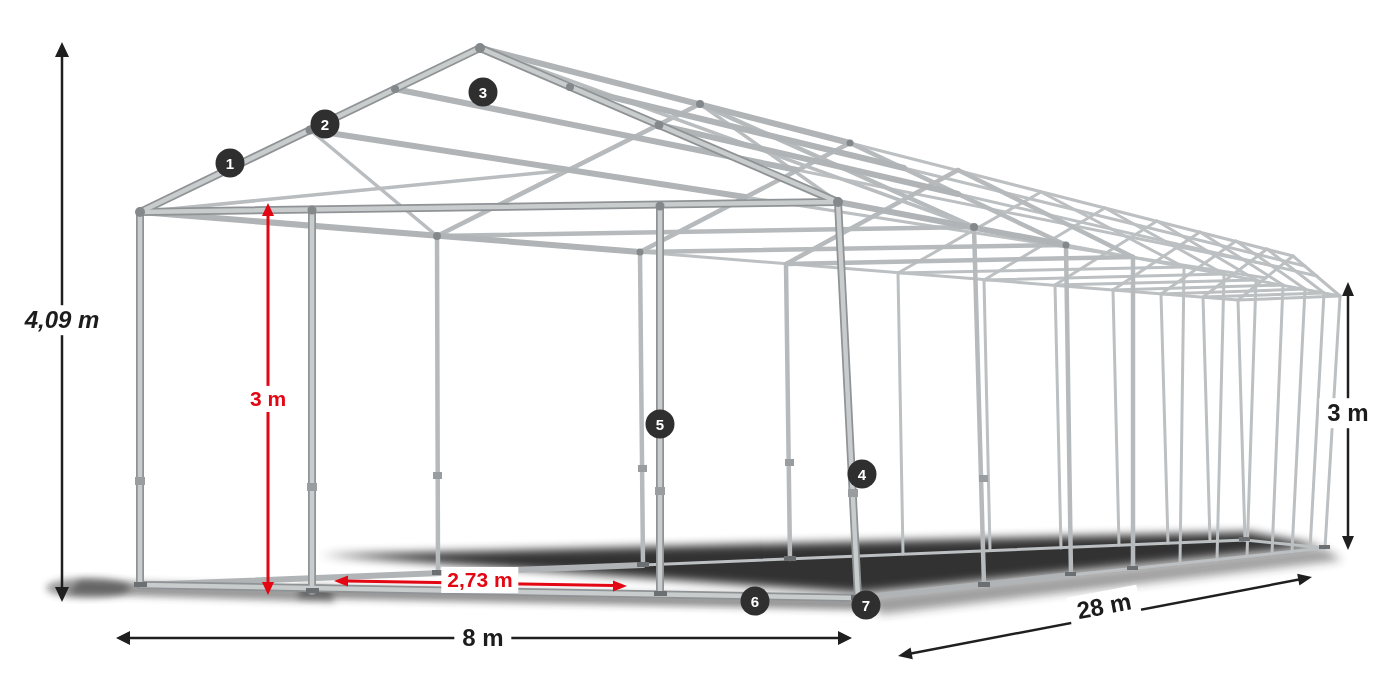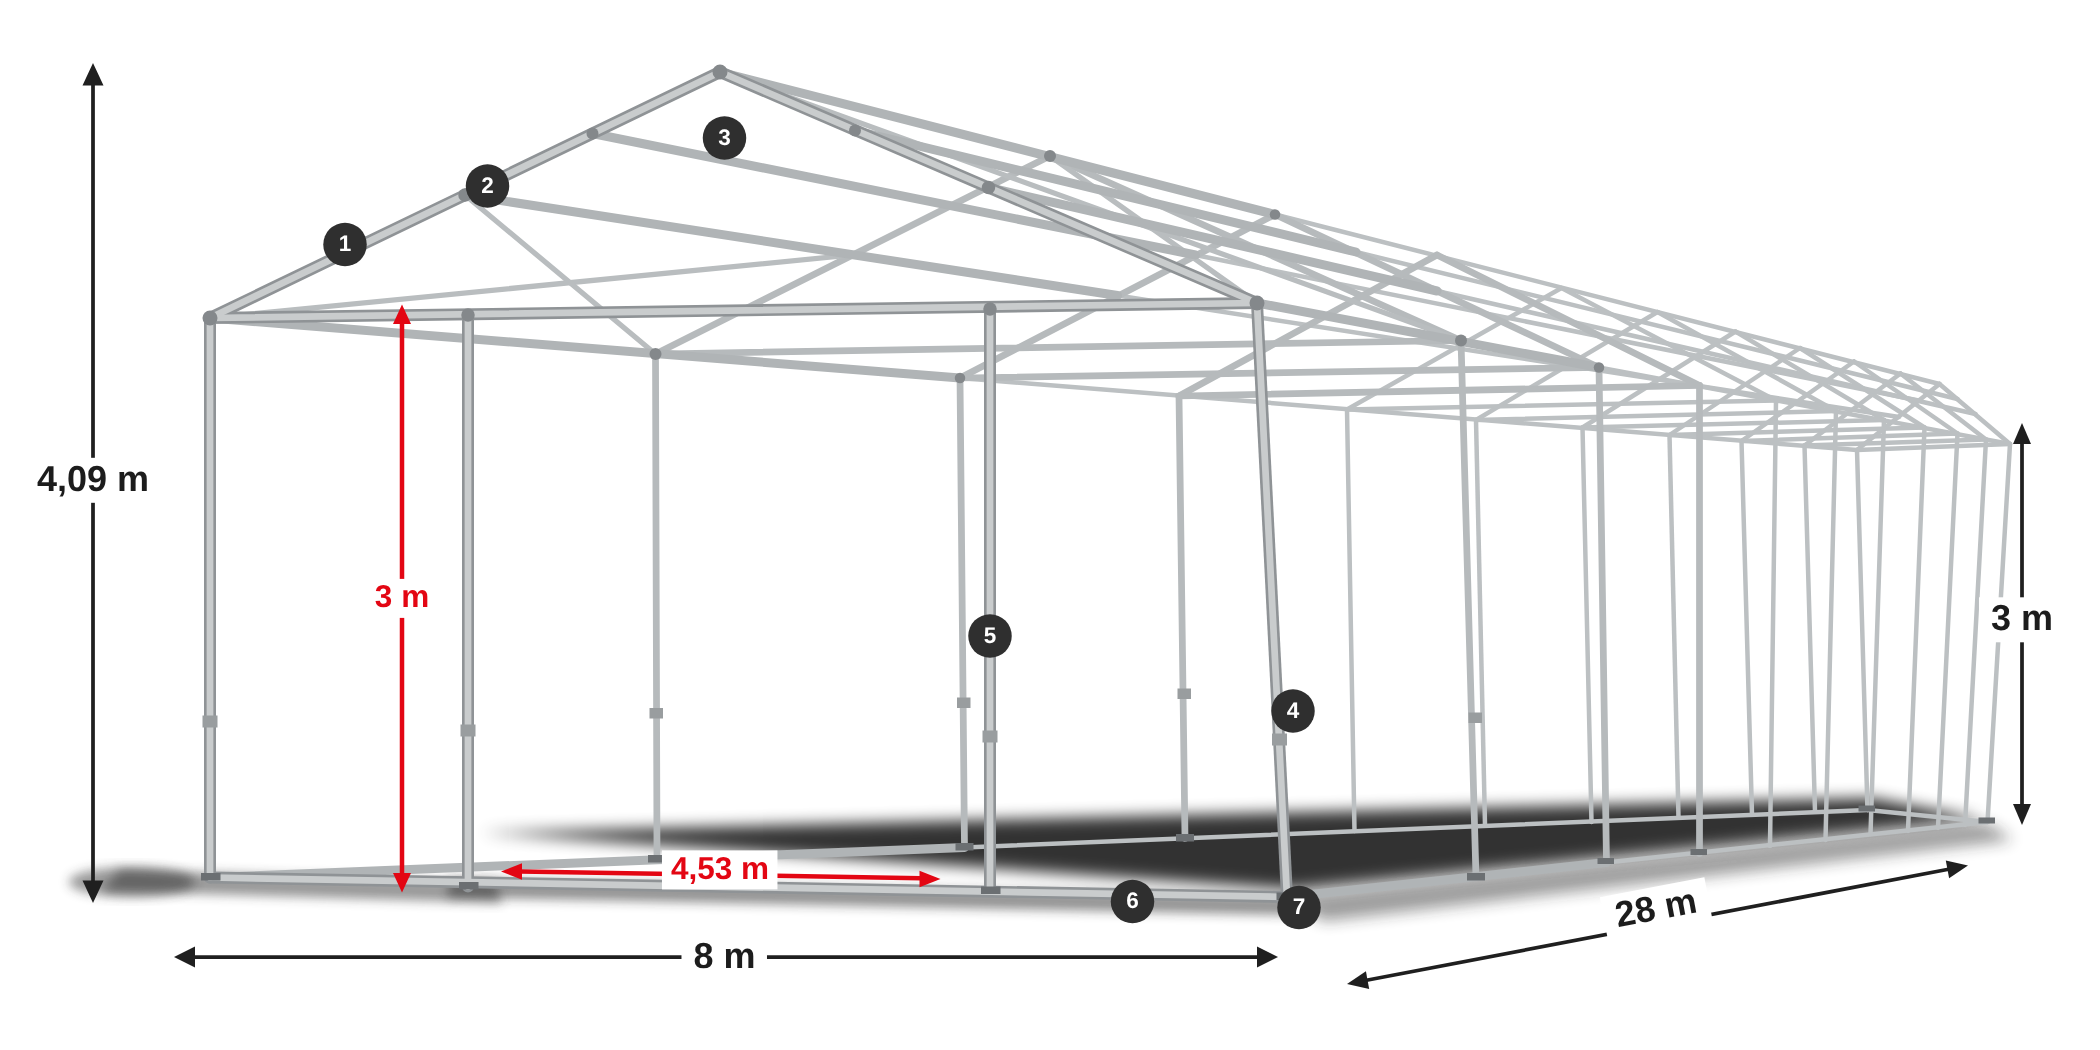--- a/index.html
+++ b/index.html
@@ -230,26 +230,26 @@
           <polygon points="268,595 262,582 274,582"></polygon>
     </g>
     <g>
       <line x1="347" y1="581" x2="614" y2="585.5"></line>
       <polygon points="334,581 348,575.5 348,586.5"></polygon>
           <polygon points="627,586 613,580.5 613,591.5"></polygon>
     </g>
   </g>
 </svg>
 
-<div class="dim-label" style="left:62px;top:320px;">4,09 m</div>
+<div class="dim-label" style="left:62px;top:320px;font-style:italic;">4,09 m</div>
 <div class="dim-label red" style="left:268px;top:399px;">3 m</div>
 <div class="dim-label" style="left:1348px;top:413px;">3 m</div>
 <div class="dim-label" style="left:483px;top:638px;">8 m</div>
 <div class="dim-label rot" style="left:1104px;top:606px;">28 m</div>
-<div class="dim-label red" style="left:480px;top:580px;">4,53 m</div>
+<div class="dim-label red" style="left:480px;top:580px;">2,73 m</div>
 
 <div class="badge" style="left:230px;top:163px;">1</div>
 <div class="badge" style="left:325px;top:124px;">2</div>
 <div class="badge" style="left:483px;top:92px;">3</div>
 <div class="badge" style="left:862px;top:474px;">4</div>
 <div class="badge" style="left:660px;top:424px;">5</div>
 <div class="badge" style="left:755px;top:601px;">6</div>
 <div class="badge" style="left:866px;top:605px;">7</div>
 
 </div>

